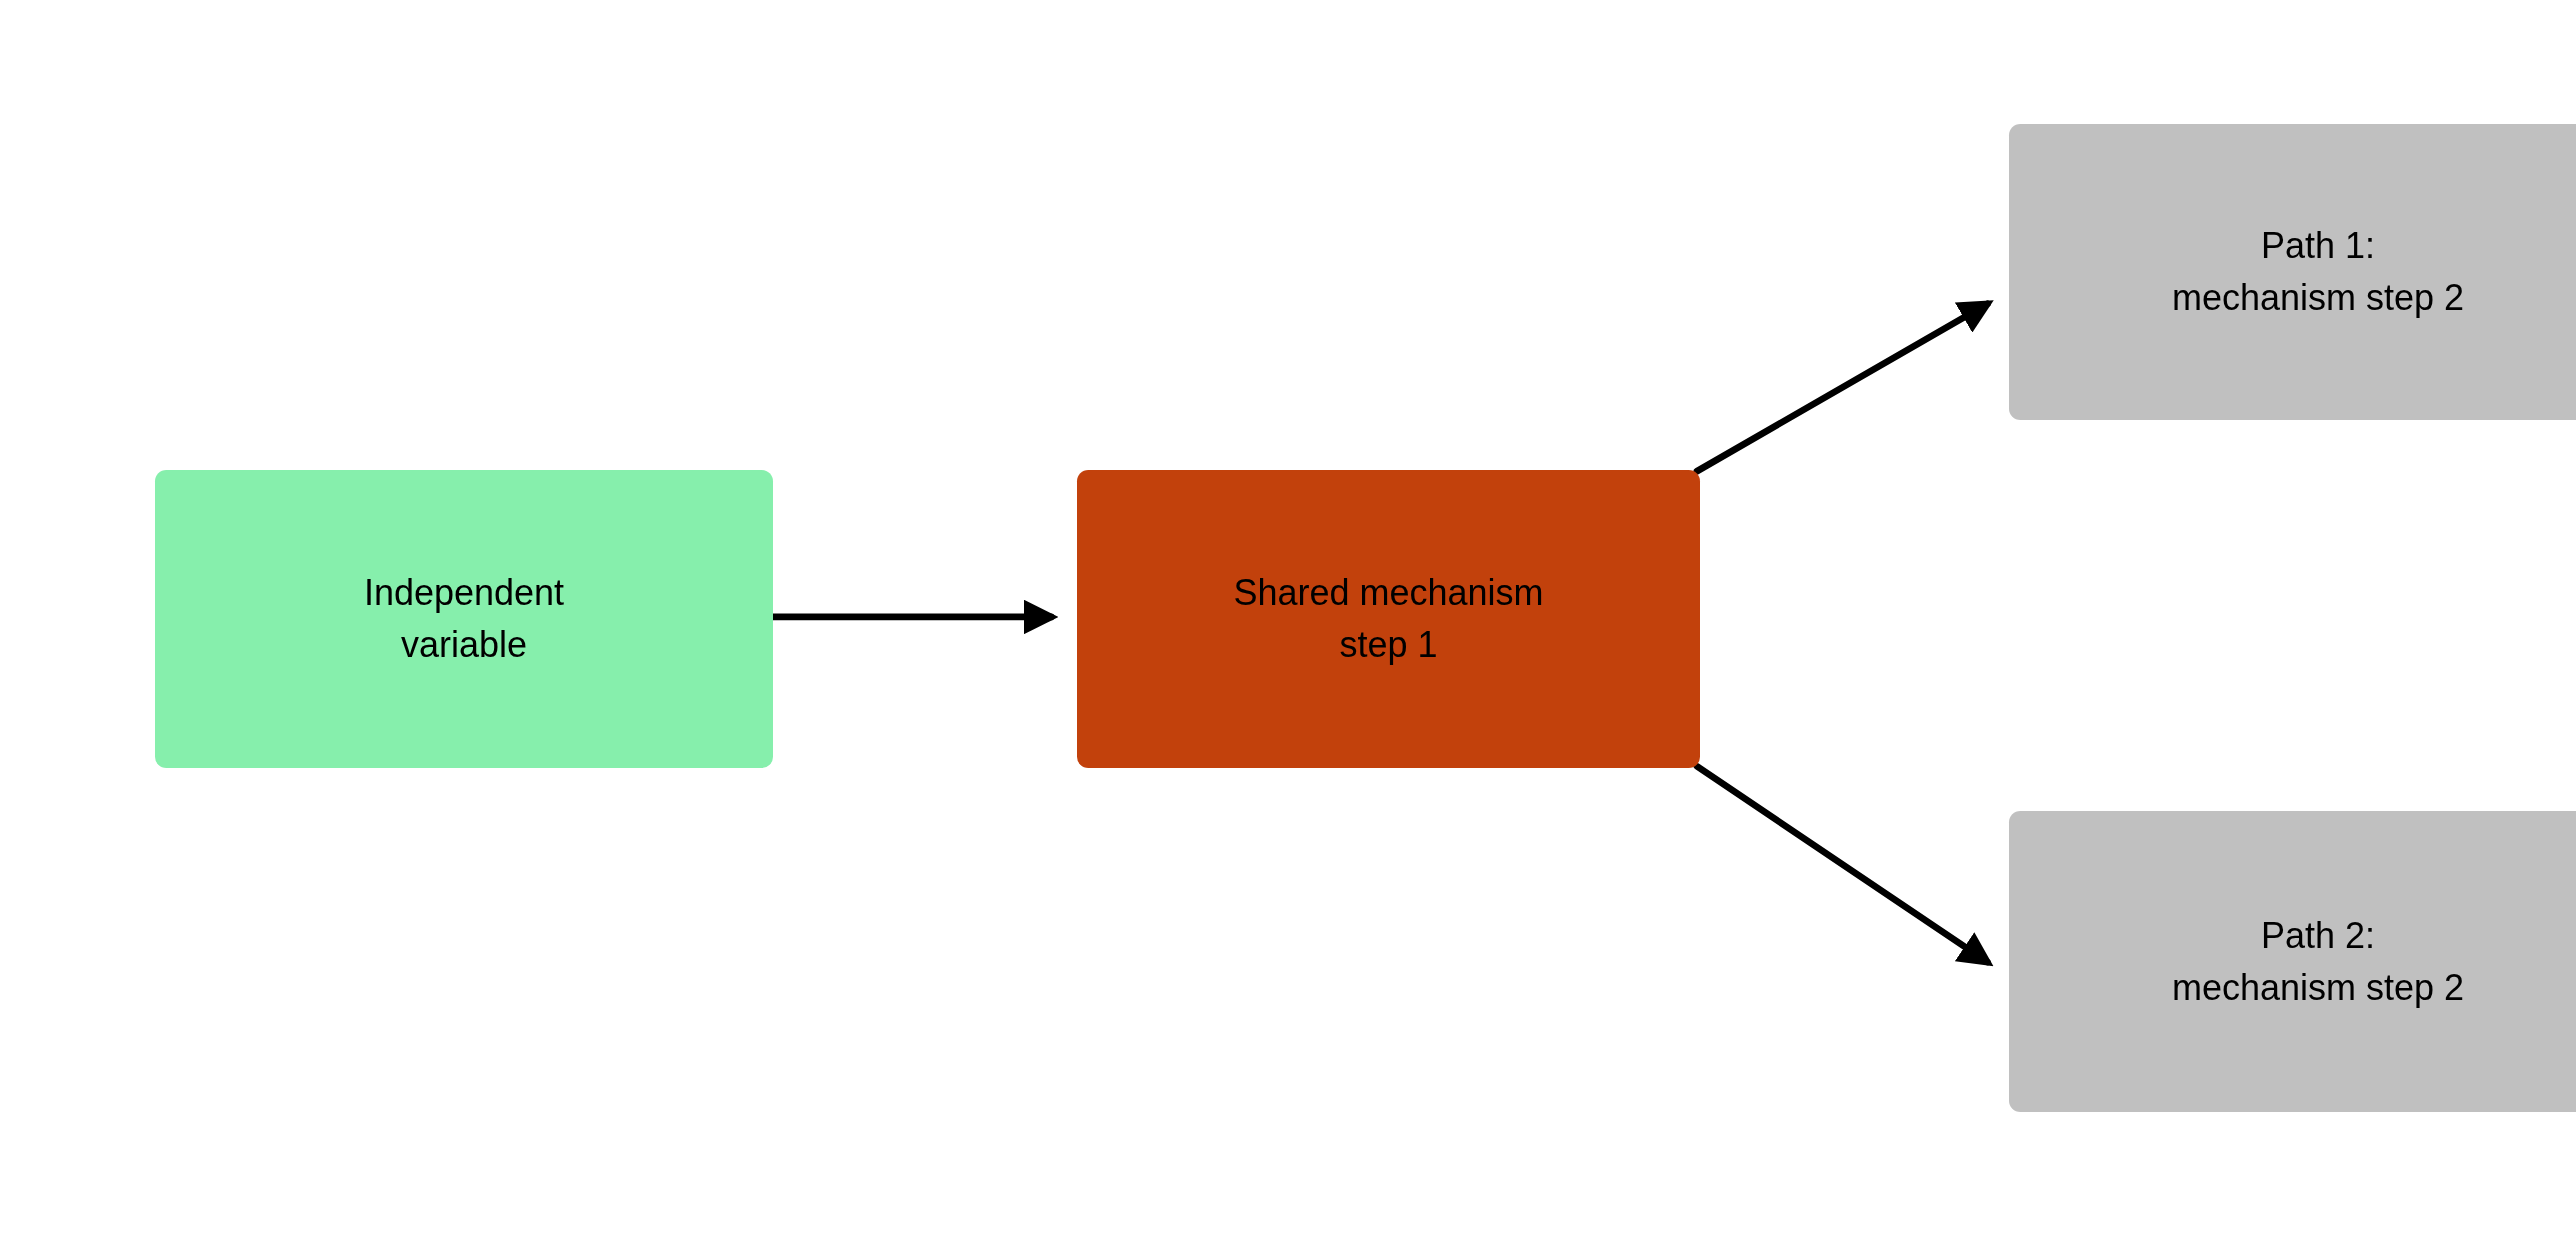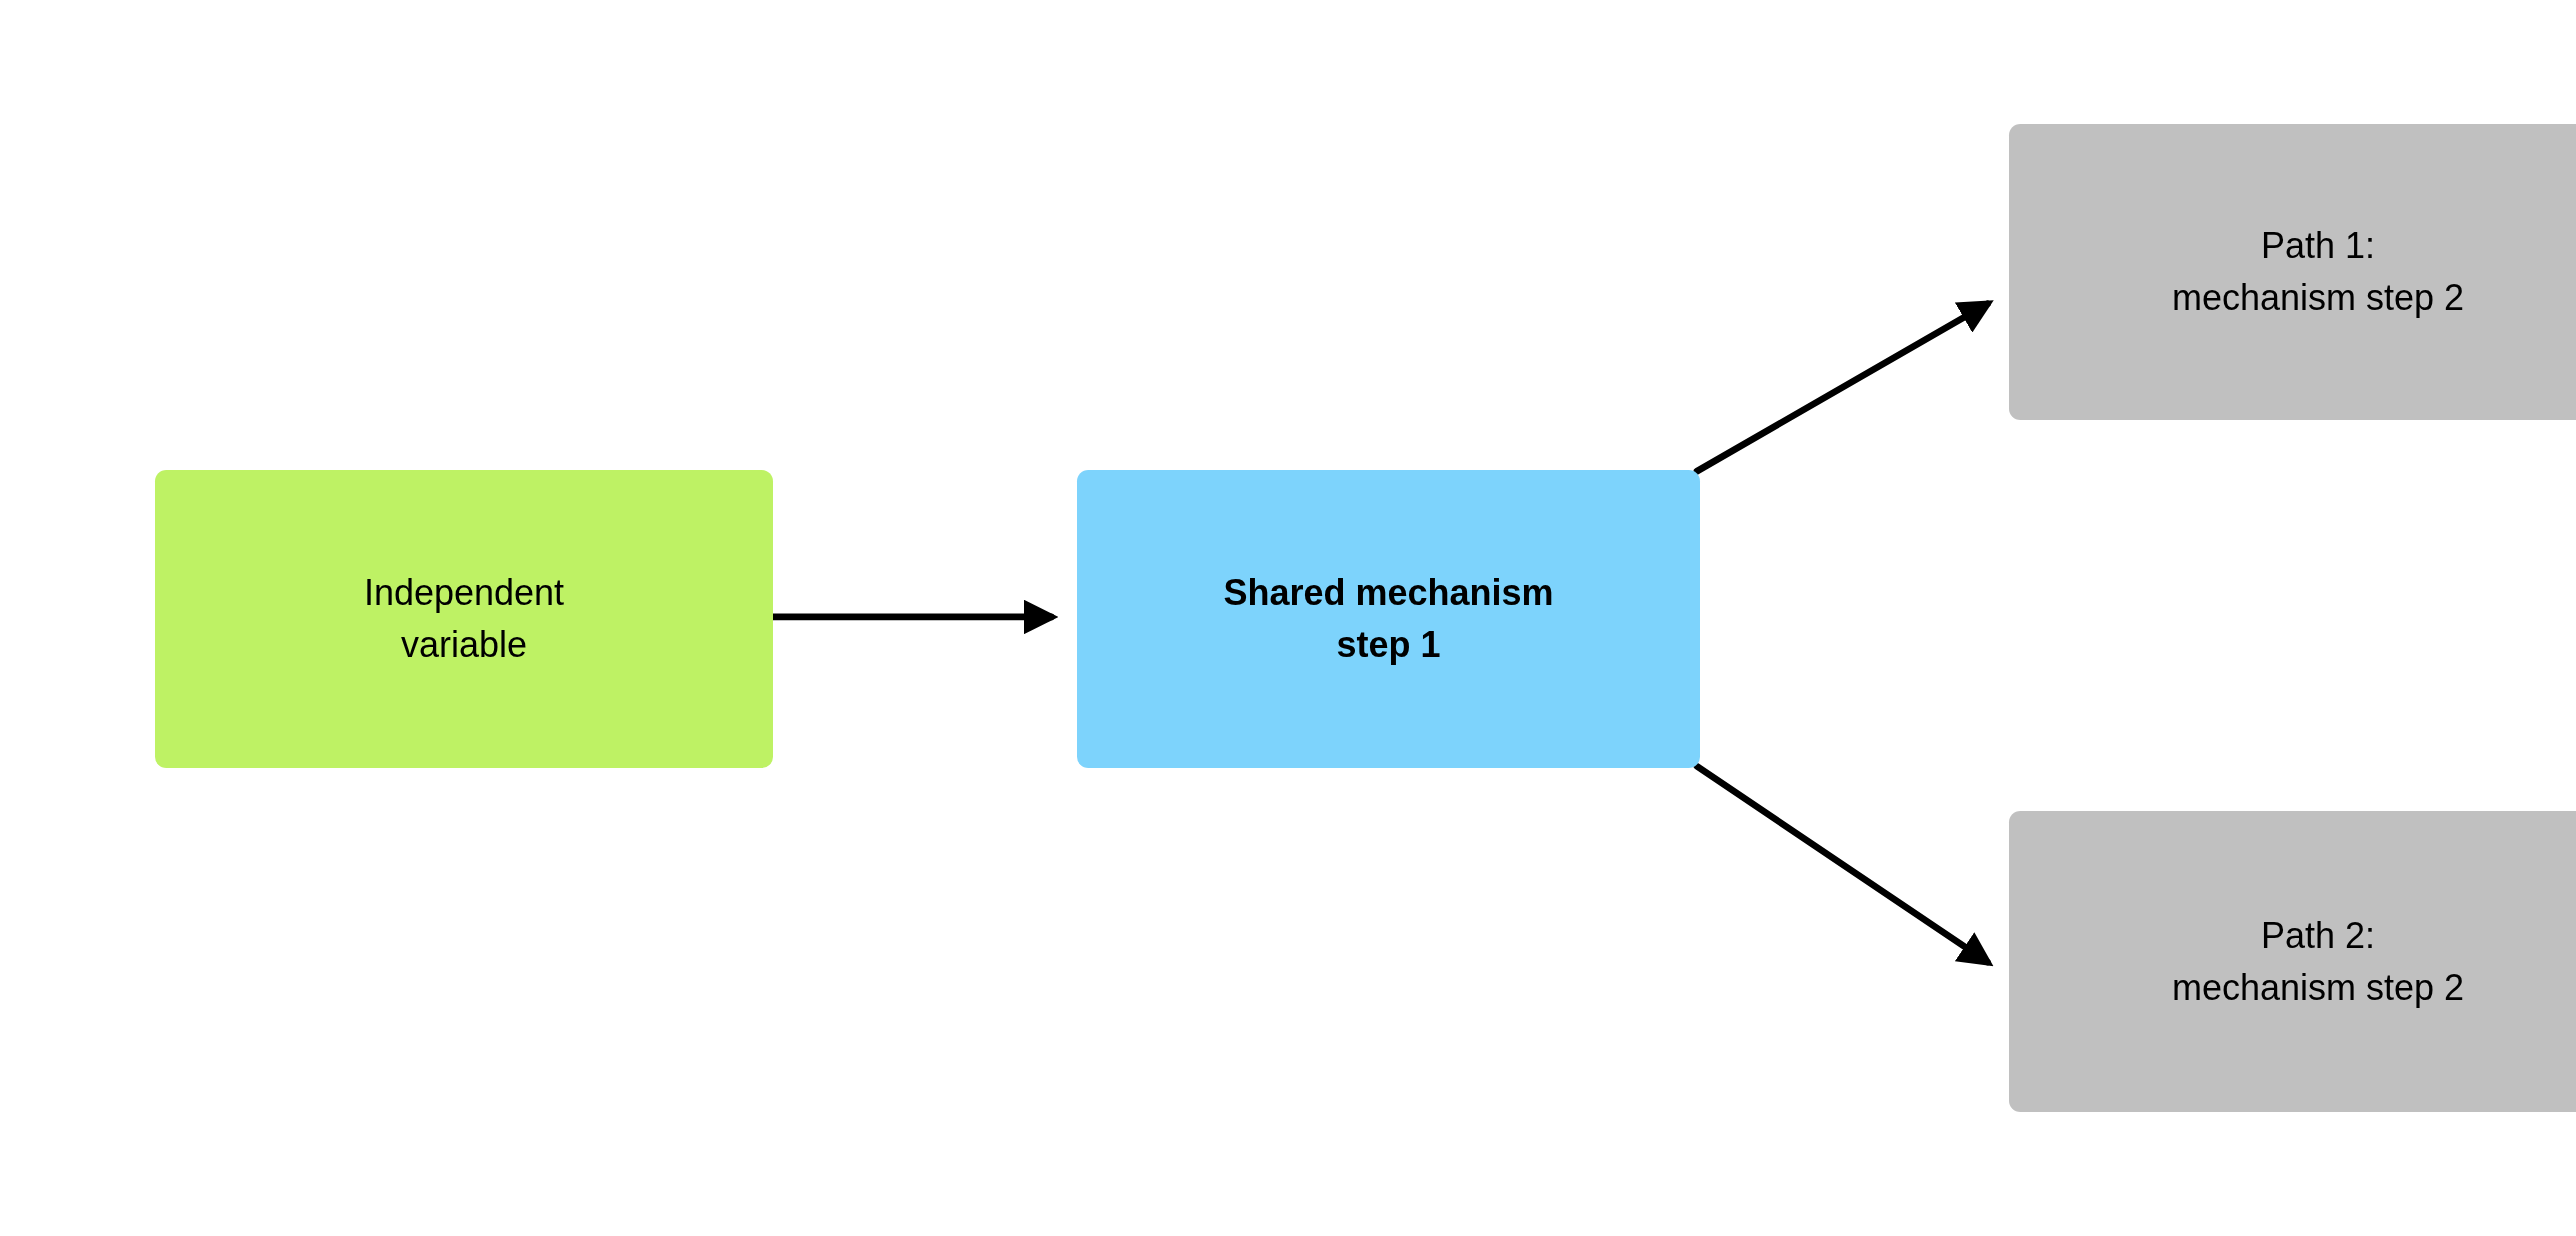--- a/index.html
+++ b/index.html
@@ -74,26 +74,26 @@
 
     <g>
       <line x1="5095" y1="523" x2="5660" y2="880" stroke="#000000" stroke-width="13" stroke-linecap="round" marker-end="url(#arrowhead)"></line>
     </g>
 
     <g>
       <line x1="5095" y1="1877" x2="5660" y2="1522" stroke="#000000" stroke-width="13" stroke-linecap="round" marker-end="url(#arrowhead)"></line>
     </g>
   </svg>
 
-  <div class="node" id="node-independent-variable" style="background: #bef264; color: rgb(0, 0, 0);">
+  <div class="node" id="node-independent-variable" style="background: #86efac; color: rgb(0, 0, 0);">
     <span class="node-label">Independent
 variable</span>
   </div>
 
-  <div class="node" id="node-shared-mechanism" style="background: #7dd3fc; color: rgb(0, 0, 0); font-weight: bold;">
+  <div class="node" id="node-shared-mechanism" style="background: #c2410c; color: rgb(0, 0, 0);">
     <span class="node-label">Shared mechanism
 step 1</span>
   </div>
 
   <div class="node" id="node-path-1" style="background: rgb(192, 192, 192); color: rgb(0, 0, 0);">
     <span class="node-label">Path 1:
 mechanism step 2</span>
   </div>
 
   <div class="node" id="node-path-2" style="background: rgb(192, 192, 192); color: rgb(0, 0, 0);">

